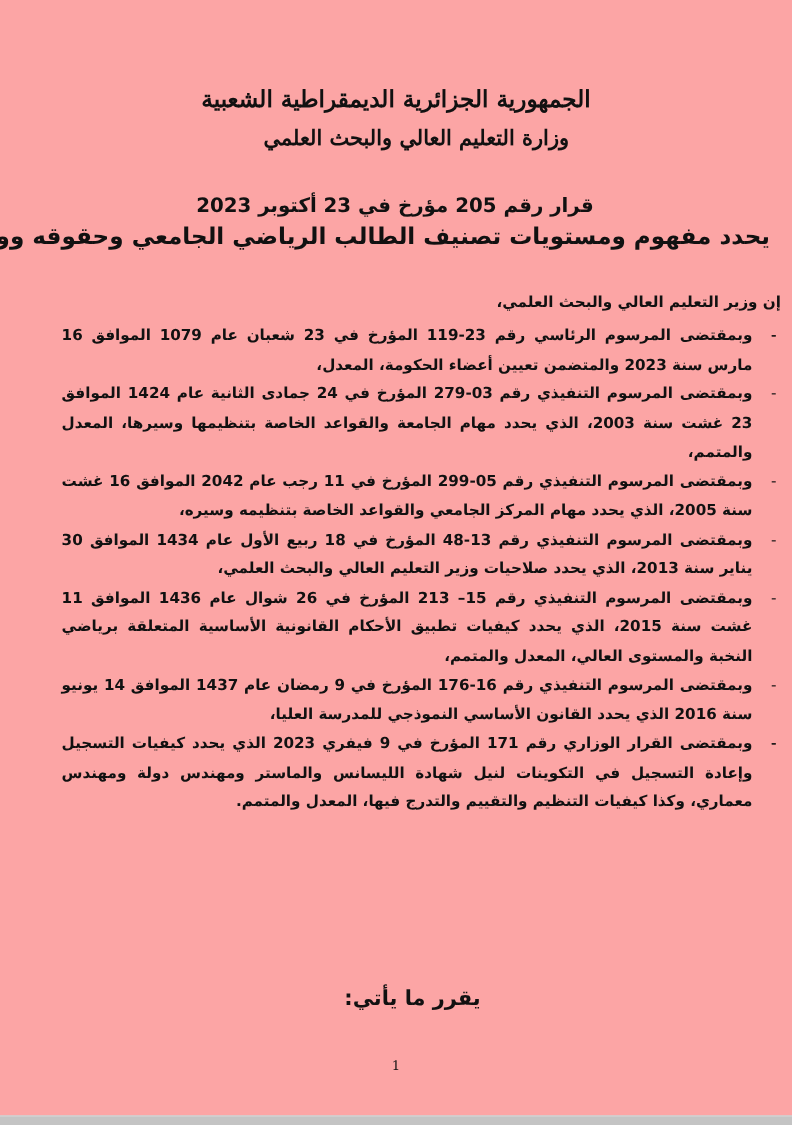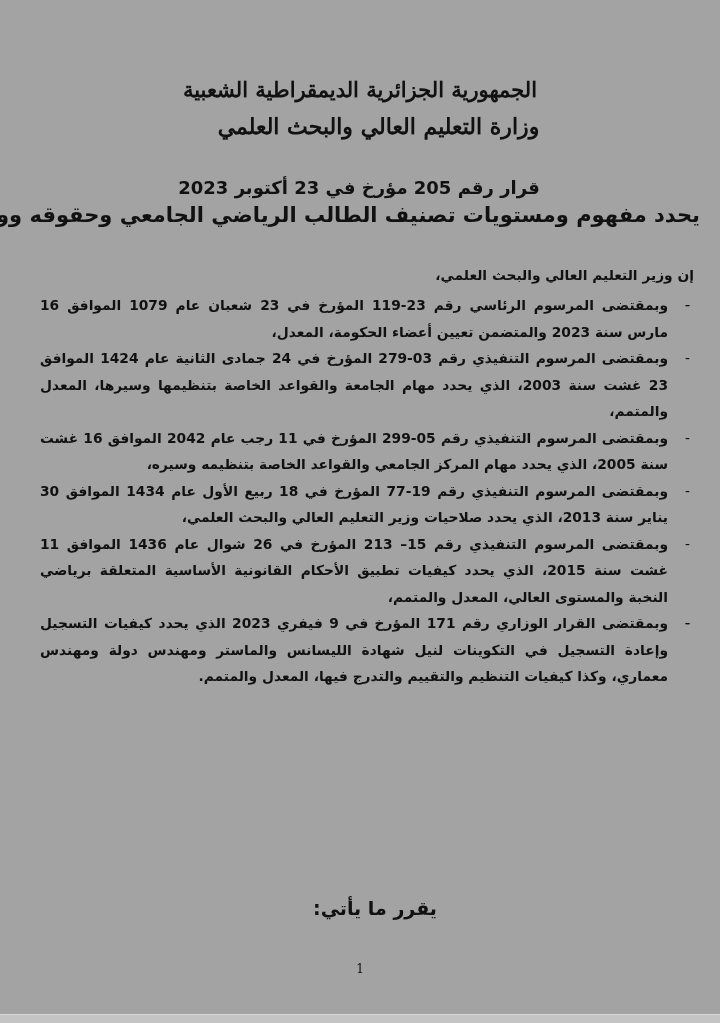--- a/index.html
+++ b/index.html
@@ -1,28 +1,28 @@
 <!DOCTYPE html>
 <html><head>
 <meta charset="utf-8">
 <style>
   html, body { margin: 0; padding: 0; }
   body {
     width: 720px; height: 1023px; overflow: hidden;
     background: #ffffff; position: relative;
     font-family: "DejaVu Sans", sans-serif; color: #111111;
   }
-  .page { position: absolute; left: 0; top: 0; width: 720px; height: 1015px; background: #a3a3a3; }
+  .page { position: absolute; left: 0; top: 0; width: 720px; height: 1015px; background: #fca5a5; }
   .bottom-edge { position: absolute; left: 0; bottom: 0; width: 720px; height: 8px; background: #c4c4c4; border-top: 1px solid #d8d8d8; }
   .header { position: absolute; top: 72px; left: 0; width: 720px; text-align: center; direction: rtl; }
   .header .l1 { font-family: "DejaVu Serif", serif; font-weight: bold; font-size: 21px; line-height: 36px; }
-  .header .l2 { font-family: "DejaVu Serif", serif; font-weight: bold; font-size: 22px; line-height: 36px; padding-left: 37px; }
+  .header .l2 { font-family: "DejaVu Serif", serif; font-weight: bold; font-size: 19px; line-height: 36px; padding-left: 37px; }
   .decision { position: absolute; top: 176px; left: 0; width: 718px; text-align: center; direction: rtl; font-weight: bold; font-size: 18px; line-height: 24px; }
   .subject { position: absolute; top: 203px; left: 100px; width: 600px; text-align: center; direction: rtl; font-weight: bold; font-size: 21px; line-height: 24px; white-space: nowrap; }
-  .body { position: absolute; top: 262px; left: 40px; width: 654px; direction: rtl; text-align: justify; font-size: 13.8px; font-weight: bold; }
+  .body { position: absolute; top: 262px; left: 56px; width: 654px; direction: rtl; text-align: justify; font-size: 13.8px; font-weight: bold; }
   .intro { margin: 0 0 4px 0; line-height: 26px; padding-right: 0; }
   ul.clauses { list-style: none; margin: 0; padding: 0; }
   ul.clauses li { position: relative; padding-right: 26px; line-height: 26.5px; margin-bottom: 0px; }
   ul.clauses li .dash { position: absolute; right: 4px; top: 0; font-weight: normal; }
   .decides { position: absolute; top: 897px; left: 0; width: 720px; text-align: center; direction: rtl; font-weight: bold; font-size: 19px; margin-left: 15px; }
   .pagenum { position: absolute; top: 962px; left: 0; width: 720px; text-align: center; font-family: "DejaVu Serif", serif; font-size: 12px; }
 </style>
 </head>
 <body>
 
@@ -35,23 +35,23 @@
   <div class="decision">قرار رقم 205 مؤرخ في 23 أكتوبر 2023</div>
   <div class="subject">يحدد مفهوم ومستويات تصنيف الطالب الرياضي الجامعي وحقوقه وواجباته</div>
 
   <div class="body">
     <p class="intro">إن وزير التعليم العالي والبحث العلمي،</p>
     <ul class="clauses">
       <li><span class="dash">-</span></li>
       <li><span class="dash">-</span><span>وبمقتضى المرسوم الرئاسي رقم 23-119 المؤرخ في 23 شعبان عام 1079 الموافق 16 مارس سنة 2023 والمتضمن تعيين أعضاء الحكومة، المعدل،</span></li>
       <li><span class="dash">-</span><span>وبمقتضى المرسوم التنفيذي رقم 03-279 المؤرخ في 24 جمادى الثانية عام 1424 الموافق 23 غشت سنة 2003، الذي يحدد مهام الجامعة والقواعد الخاصة بتنظيمها وسيرها، المعدل والمتمم،</span></li>
       <li><span class="dash">-</span><span>وبمقتضى المرسوم التنفيذي رقم 05-299 المؤرخ في 11 رجب عام 2042 الموافق 16 غشت سنة 2005، الذي يحدد مهام المركز الجامعي والقواعد الخاصة بتنظيمه وسيره،</span></li>
-      <li><span class="dash">-</span><span>وبمقتضى المرسوم التنفيذي رقم 19-77 المؤرخ في 18 ربيع الأول عام 1434 الموافق 30 يناير سنة 2013، الذي يحدد صلاحيات وزير التعليم العالي والبحث العلمي،</span></li>
+      <li><span class="dash">-</span><span>وبمقتضى المرسوم التنفيذي رقم 13-48 المؤرخ في 18 ربيع الأول عام 1434 الموافق 30 يناير سنة 2013، الذي يحدد صلاحيات وزير التعليم العالي والبحث العلمي،</span></li>
       <li><span class="dash">-</span><span>وبمقتضى المرسوم التنفيذي رقم 15– 213 المؤرخ في 26 شوال عام 1436 الموافق 11 غشت سنة 2015، الذي يحدد كيفيات تطبيق الأحكام القانونية الأساسية المتعلقة برياضي النخبة والمستوى العالي، المعدل والمتمم،</span></li>
-      <li><span class="dash">-</span></li>
+      <li><span class="dash">-</span><span>وبمقتضى المرسوم التنفيذي رقم 16-176 المؤرخ في 9 رمضان عام 1437 الموافق 14 يونيو سنة 2016 الذي يحدد القانون الأساسي النموذجي للمدرسة العليا،</span></li>
       <li><span class="dash">-</span></li>
       <li><span class="dash">-</span><span>وبمقتضى القرار الوزاري رقم 171 المؤرخ في 9 فيفري 2023 الذي يحدد كيفيات التسجيل وإعادة التسجيل في التكوينات لنيل شهادة الليسانس والماستر ومهندس دولة ومهندس معماري، وكذا كيفيات التنظيم والتقييم والتدرج فيها، المعدل والمتمم.</span></li>
     </ul>
   </div>
 
   <div class="decides">يقرر ما يأتي:</div>
   <div class="pagenum">1</div>
 </div>
 <div class="bottom-edge"></div>
 

